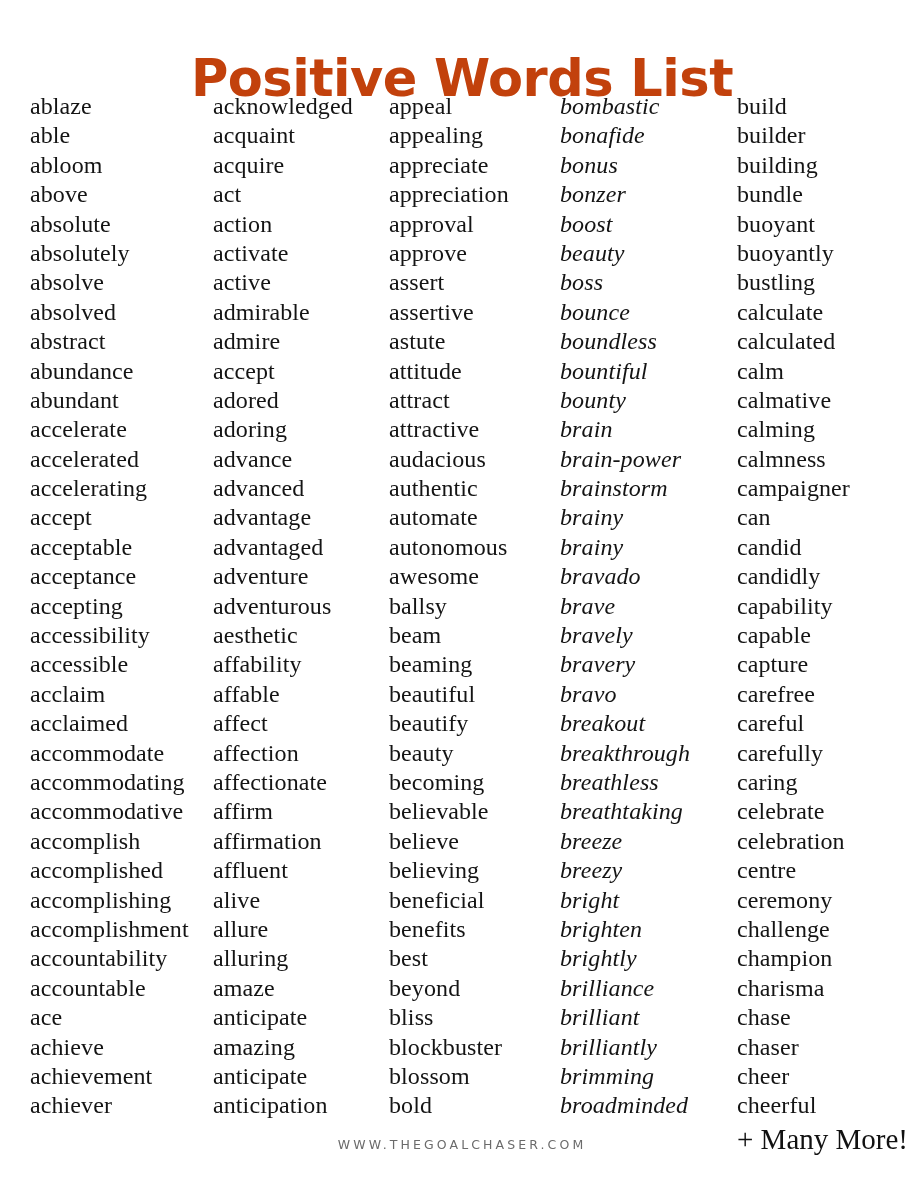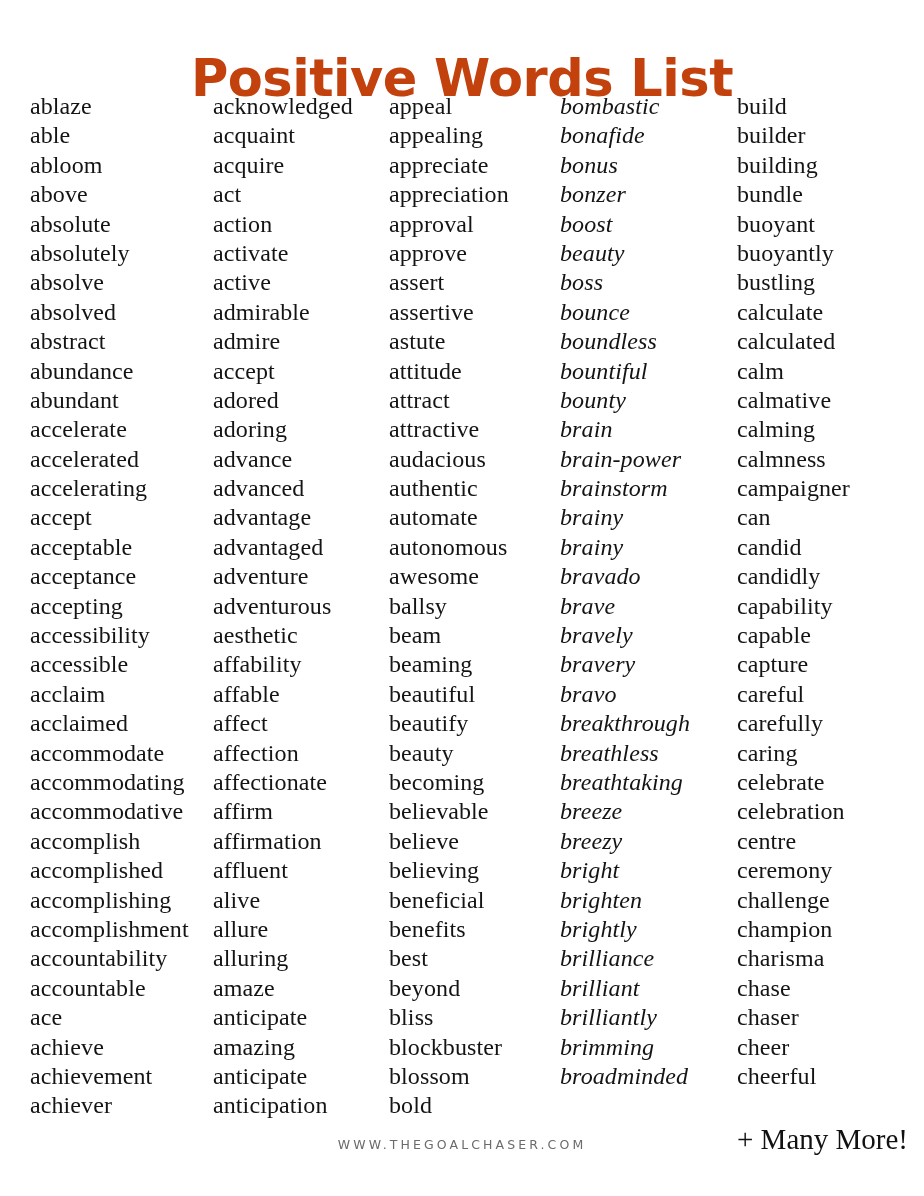--- a/index.html
+++ b/index.html
@@ -220,20 +220,21 @@
         <div class="word">brain</div>
         <div class="word">brain-power</div>
         <div class="word">brainstorm</div>
         <div class="word">brainy</div>
         <div class="word">brainy</div>
         <div class="word">bravado</div>
         <div class="word">brave</div>
         <div class="word">bravely</div>
         <div class="word">bravery</div>
         <div class="word">bravo</div>
+        <div class="word">breakout</div>
         <div class="word">breakthrough</div>
         <div class="word">breathless</div>
         <div class="word">breathtaking</div>
         <div class="word">breeze</div>
         <div class="word">breezy</div>
         <div class="word">bright</div>
         <div class="word">brighten</div>
         <div class="word">brightly</div>
         <div class="word">brilliance</div>
         <div class="word">brilliant</div>
@@ -255,20 +256,21 @@
         <div class="word">calmative</div>
         <div class="word">calming</div>
         <div class="word">calmness</div>
         <div class="word">campaigner</div>
         <div class="word">can</div>
         <div class="word">candid</div>
         <div class="word">candidly</div>
         <div class="word">capability</div>
         <div class="word">capable</div>
         <div class="word">capture</div>
+        <div class="word">carefree</div>
         <div class="word">careful</div>
         <div class="word">carefully</div>
         <div class="word">caring</div>
         <div class="word">celebrate</div>
         <div class="word">celebration</div>
         <div class="word">centre</div>
         <div class="word">ceremony</div>
         <div class="word">challenge</div>
         <div class="word">champion</div>
         <div class="word">charisma</div>

